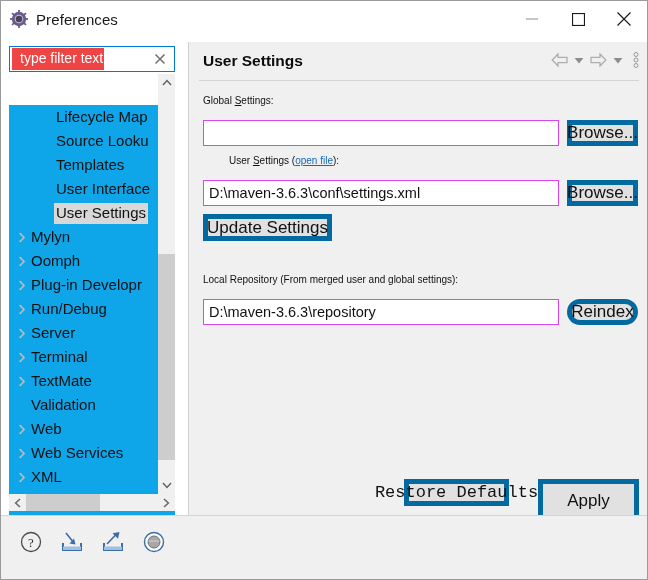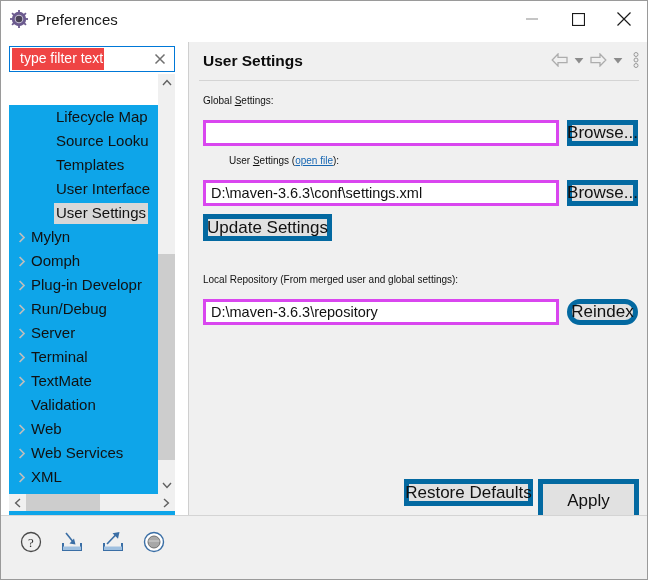--- a/index.html
+++ b/index.html
@@ -165,21 +165,21 @@
   }
   .mn { text-decoration: underline; }
   .link {
     color: #1767b3; text-decoration: underline; cursor: pointer;
   }
 
   .text-input {
     position: absolute;
     height: 26px;
     background: #ffffff;
-    border: 3px solid #d946ef;
+    border: 1px solid #d946ef;
     font-size: 14.5px; color: #111111;
     padding: 0 0 0 5px;
     display: flex; align-items: center;
     white-space: nowrap; overflow: hidden;
   }
 
   .btn {
     position: absolute;
     background: #e1e1e1;
     border: 5px solid #0369a1;
@@ -449,21 +449,21 @@
     <div class="btn" style="left:378px; top:138px; width:71px; height:26px;">Browse...</div>
 
     <div class="btn" style="left:14px; top:172px; width:129px; height:27px;">Update Settings</div>
 
     <div class="field-label" style="left:14px; top:232px;">Local Repository (From merged user and global settings):</div>
     <div class="text-input" style="left:14px; top:257px; width:356px;">
         <span>D:\maven-3.6.3\repository</span>
       </div>
     <div class="btn" style="left:378px; top:257px; width:71px; height:26px;border-radius:13px;">Reindex</div>
 
-    <div class="btn" style="left:215px; top:437px; width:129px; height:27px;">Restore Defaults</div>
+    <div class="btn" style="left:215px; top:437px; width:105px; height:27px;font-family:Liberation Mono, monospace;">Restore Defaults</div>
     <div class="btn" style="left:349px; top:437px; width:101px; height:44px;">Apply</div>
   </div>
 
   <div id="bottom-sep"></div>
   <div id="bottom-bar">
     <div id="bottom-icons">
       <span class="bicon">
         <svg width="24" height="24" viewBox="0 0 24 24">
           <circle cx="12" cy="12" r="9.5" fill="none" stroke="#4a4a4a" stroke-width="1.3"></circle>
           <text x="12" y="17" font-size="13" font-family="Liberation Serif, serif" fill="#2b2b2b" text-anchor="middle">?</text>

